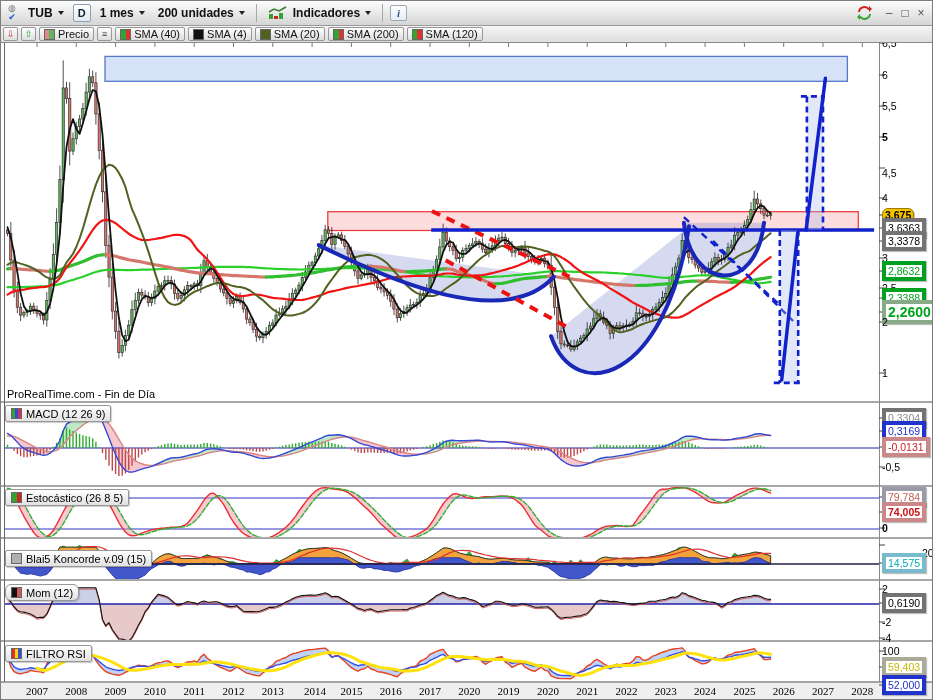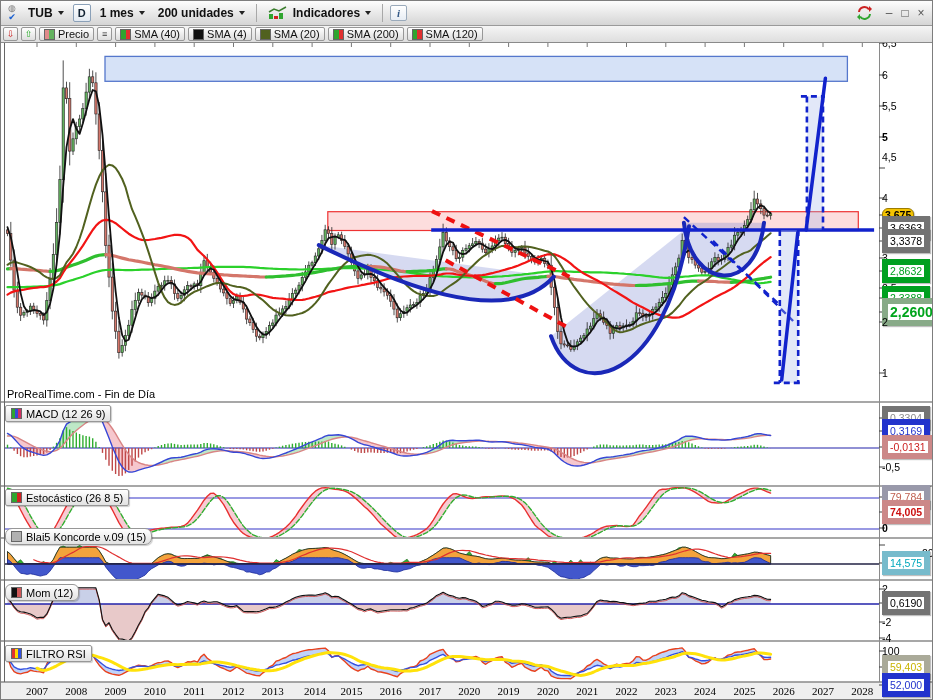--- a/index.html
+++ b/index.html
@@ -34,21 +34,21 @@
   .chartarea{position:absolute;inset:0;}
   #chart{position:absolute;left:0;top:0;}
   .pchip{position:absolute;left:4px;display:inline-flex;align-items:center;gap:4px;height:15px;padding:0 5px;
          border:1px solid #979797;border-radius:2px;background:linear-gradient(#fff,#e2e2e2);font-size:11px;z-index:5;
          box-shadow:1px 1px 1px rgba(0,0,0,.2);}
   .watermark{position:absolute;left:6px;top:387px;font-size:11px;color:#000;z-index:4;}
   
   #axis{position:absolute;inset:0;z-index:6;pointer-events:none;}
   .ax{position:absolute;left:881px;transform:translateY(-50%);font-size:10.5px;color:#000;white-space:nowrap;}
   .ax.b{font-weight:bold;}
-  .axbox{background:#fff;border:6px solid #737373;padding:0 2px;box-shadow:1px 1px 1px rgba(0,0,0,.25);}
+  .axbox{background:#fff;border:4px solid #737373;padding:0 2px;box-shadow:1px 1px 1px rgba(0,0,0,.25);}
   .ax-gray{color:#8d8d8d;}
   .ax-blue{color:#2233cc;border-color:#2233cc;}
   .ax-red{color:#cc2222;border-color:#cc8888;}
   .ax-redb{color:#cc1111;border-color:#cc8888;font-weight:bold;}
   .ax-salmon{color:#c06050;border-color:#99a;}
   .ax-green{color:#00a020;border-color:#00a020;}
   .ax-greenbig{color:#00a41c;border-color:#8a8;font-size:14px;font-weight:bold;}
   .ax-cyan{color:#00a8bc;border-color:#7bc;}
   .ax-yellow{color:#c8b400;border-color:#aa9;}
   .ax-last{background:#f4c300;border:1px solid #9c7c00;color:#000;}
@@ -1101,40 +1101,40 @@
       </svg>
 
     <div class="pchip" style="top:404px;">
       <span class="sw" style="background: linear-gradient(90deg, rgb(47, 165, 47) 0%, rgb(47, 165, 47) 33.3333%, rgb(55, 71, 214) 33.3333%, rgb(55, 71, 214) 66.6667%, rgb(208, 48, 96) 66.6667%, rgb(208, 48, 96) 100%);"></span>
       <span>MACD (12 26 9)</span>
     </div>
     <div class="pchip" style="top:488px;">
       <span class="sw" style="background: linear-gradient(90deg, rgb(47, 165, 47) 0%, rgb(47, 165, 47) 50%, rgb(210, 34, 34) 50%, rgb(210, 34, 34) 100%);"></span>
       <span>Estocástico (26 8 5)</span>
     </div>
-    <div class="pchip" style="top:527px;border-radius:7px;">
+    <div class="pchip" style="top:549px;">
       <span class="sw" style="background: rgb(176, 176, 176);"></span>
       <span>Blai5 Koncorde v.09 (15)</span>
     </div>
     <div class="pchip" style="top:583px;border-radius:6px;">
       <span class="sw" style="background: linear-gradient(90deg, rgb(17, 17, 17) 0%, rgb(17, 17, 17) 50%, rgb(208, 88, 88) 50%, rgb(208, 88, 88) 100%);"></span>
       <span>Mom (12)</span>
     </div>
     <div class="pchip" style="top:644px;">
       <span class="sw" style="background: linear-gradient(90deg, rgb(224, 48, 48) 0%, rgb(224, 48, 48) 33.3333%, rgb(255, 215, 0) 33.3333%, rgb(255, 215, 0) 66.6667%, rgb(51, 80, 224) 66.6667%, rgb(51, 80, 224) 100%);"></span>
       <span>FILTRO RSI</span>
     </div>
 
     <div class="watermark">ProRealTime.com - Fin de Día</div>
     <div id="axis">
         <div class="ax" style="top: 42px;">6,5</div>
         <div class="ax" style="top: 74px;">6</div>
         <div class="ax" style="top: 105px;">5,5</div>
         <div class="ax b" style="top: 136px;">5</div>
-        <div class="ax" style="top: 156px;">4,5</div>
+        <div class="ax" style="top: 172px;">4,5</div>
         <div class="ax" style="top: 197px;">4</div>
         <div class="ax axbox ax-last b" style="top: 214px; border-radius: 6px;">3,675</div>
         <div class="ax axbox" style="top: 227px;">3,6363</div>
         <div class="ax axbox" style="top: 240px;">3,3378</div>
         <div class="ax" style="top: 257px;">3</div>
         <div class="ax axbox ax-green" style="top: 270px;">2,8632</div>
         <div class="ax" style="top: 287px;">2,5</div>
         <div class="ax axbox ax-green" style="top: 297px;">2,3388</div>
         <div class="ax axbox ax-greenbig" style="top: 311px;">2,2600</div>
         <div class="ax" style="top: 321px;">2</div>

